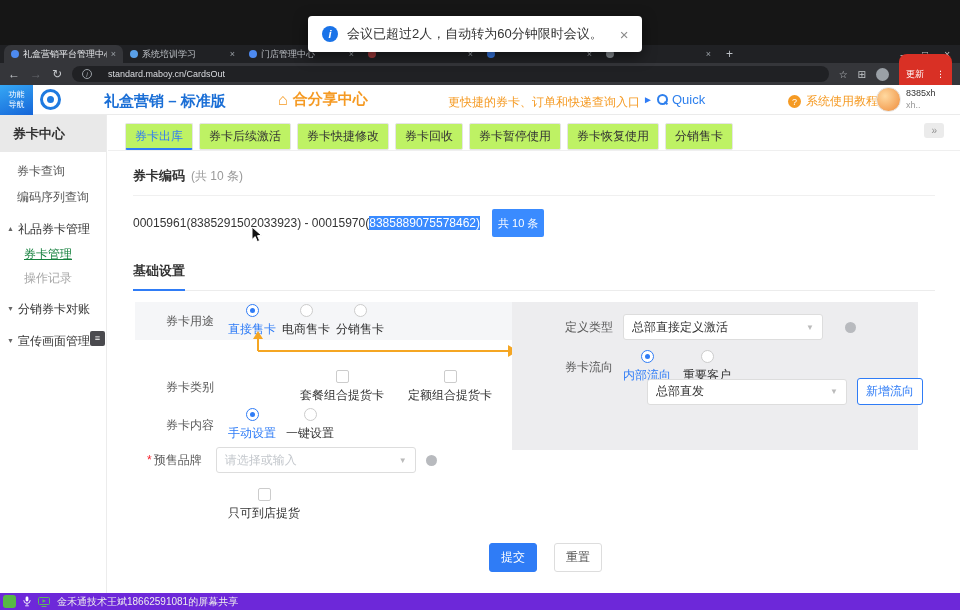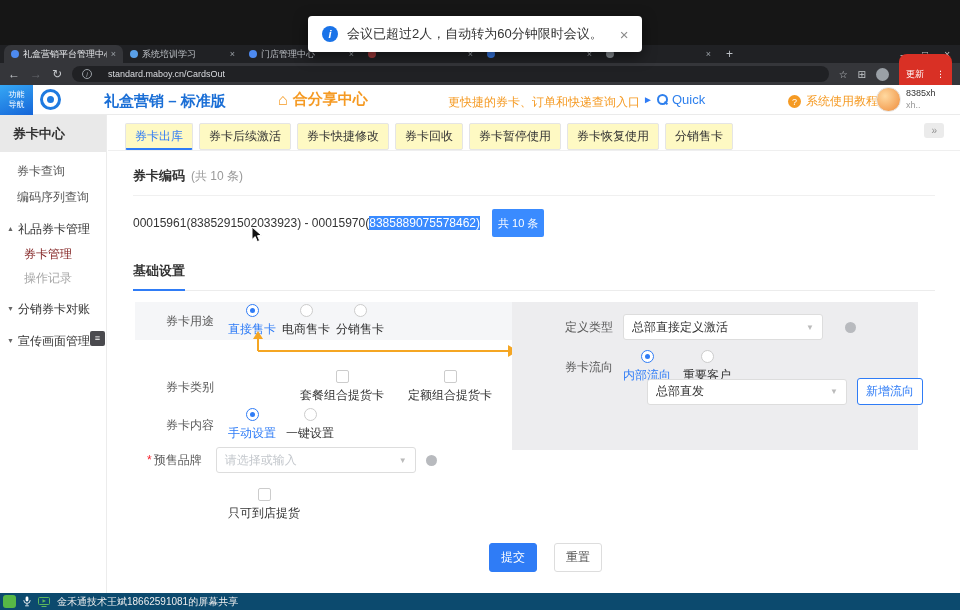--- a/index.html
+++ b/index.html
@@ -83,30 +83,30 @@
   .sidebar { position:absolute; left:0; top:115px; width:107px; height:478px; background:#fff;
              border-right:1px solid #ececec; }
   .sb-title { height:37px; background:#e9e9e9; display:flex; align-items:center; padding-left:13px;
               font-size:13px; font-weight:bold; color:#333; }
   .sb-nav { padding-top:6px; }
   .sb-item { font-size:12px; color:#555; height:26px; line-height:26px; padding-left:17px; cursor:pointer; white-space:nowrap; }
   .sb-group { font-size:12px; color:#333; height:26px; line-height:26px; padding-left:7px; cursor:pointer;
               display:flex; align-items:center; gap:4px; margin-top:6px; white-space:nowrap; }
   .caret { font-size:7px; color:#666; }
   .sb-child { font-size:12px; color:#666; height:24px; line-height:24px; padding-left:24px; cursor:pointer; white-space:nowrap; }
-  .sb-child.active { color:#7f1d1d; }
+  .sb-child.active { color:#15803d;text-decoration:underline; }
   .sb-child.dim { color:#a6a6a6; }
   .sb-collapse { position:absolute; left:90px; top:216px; width:15px; height:15px; background:#4a4a4e;
                  border-radius:2px; color:#fff; font-size:9px; line-height:15px; text-align:center; cursor:pointer; z-index:5; }
 
   
   .main { position:absolute; left:108px; top:115px; width:852px; height:478px; background:#fff; }
   .mtabs-row { display:flex; gap:6px; padding:8px 16px 0 17px; height:36px; border-bottom:1px solid #efefef;
                align-items:flex-start; position:relative; }
-  .mtab { border:1px solid #e5e5e5; background:#fef9c3; font-size:12px; color:#333; padding:4px 9px;
+  .mtab { border:1px solid #e5e5e5; background:#bef264; font-size:12px; color:#333; padding:4px 9px;
           border-radius:2px; cursor:pointer; white-space:nowrap; }
   .mtab.active { color:#2f7cf6; border-bottom:2px solid #2f7cf6; padding-bottom:3px; }
   .collapse-btn { position:absolute; right:16px; top:8px; background:#ebebeb; color:#8f8f8f; font-size:10px;
                   padding:2px 7px; border-radius:3px; cursor:pointer; }
   .content { padding:0 25px 0 25px; position:relative; }
   .sec-title { padding:16px 0 10px 0; font-size:13px; color:#333; font-weight:bold; border-bottom:1px solid #f0f0f0; }
   .sec-count { font-weight:normal; color:#999; font-size:12px; margin-left:6px; }
   .codes-line { margin-top:20px; font-size:12px; color:#333; white-space:nowrap; }
   .sel { background:#3a8bff; color:#fff; }
   .badge { background:#3a8bff; color:#fff; padding:8px 6px; margin-left:12px; border-radius:2px; font-size:11px; }
@@ -155,21 +155,21 @@
   .btn-outline { border:1px solid #2f7cf6; color:#2f7cf6; background:#fff; font-size:12px; padding:4px 8px;
                  border-radius:3px; cursor:pointer; white-space:nowrap; }
 
   .actions { position:absolute; left:354px; top:241px; display:flex; gap:17px; }
   .btn { font-size:12px; padding:5px 11px; border-radius:3px; cursor:pointer; }
   .btn.primary { background:#2f7cf6; border:1px solid #2f7cf6; color:#fff; }
   .btn.ghost { background:#fff; border:1px solid #ddd; color:#555; }
 
   
   .cursor { position:absolute; left:251px; top:226px; z-index:99; pointer-events:none; }
-  .sharebar { position:absolute; left:0; top:593px; width:960px; height:17px; background:#0c4a6e;
+  .sharebar { position:absolute; left:0; top:593px; width:960px; height:17px; background:#6d28d9;
               display:flex; align-items:center; gap:7px; padding-left:3px; }
   .share-avatar { width:13px; height:13px; border-radius:3px; background:#57b846; flex:none; }
   .share-text { color:#ededed; font-size:10px; white-space:nowrap; }
 </style>
 </head>
 <body>
 
 <div class="screen">
 
   <div class="os-top"></div>

